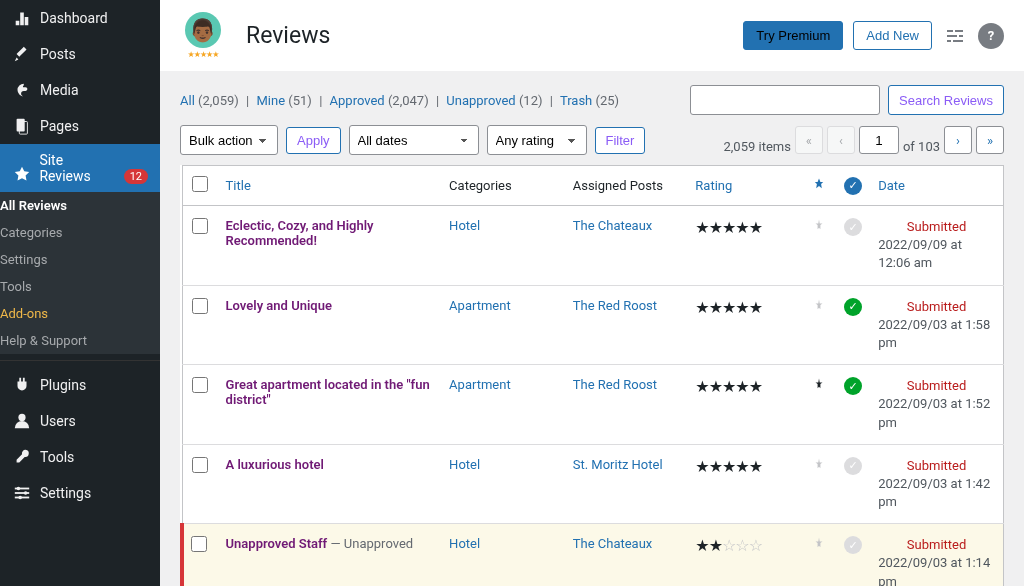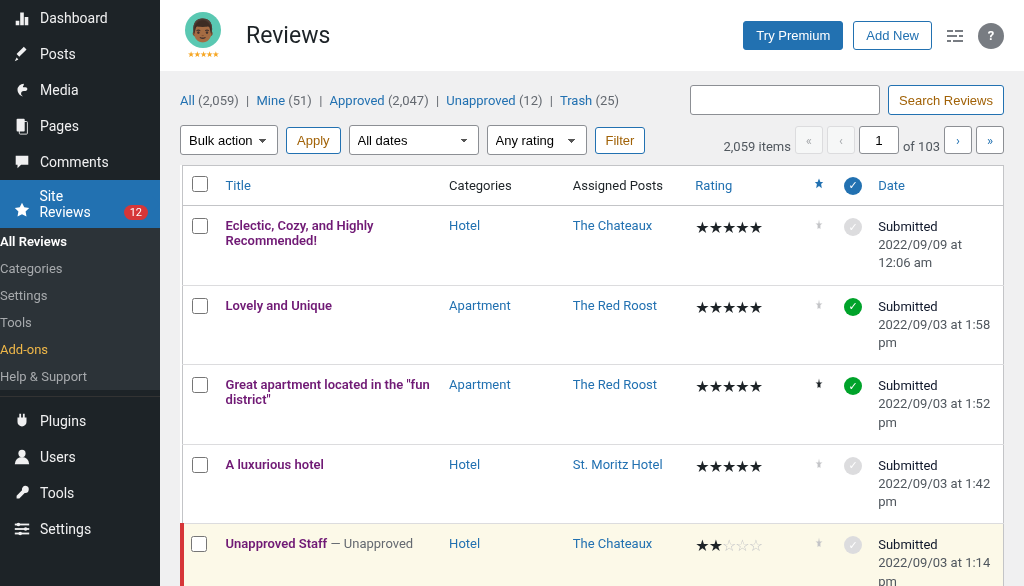--- a/index.html
+++ b/index.html
@@ -17,35 +17,35 @@
 .sidebar-sep { border-top: 1px solid #333; margin: 6px 0; }
 .collapse-menu { padding: 8px 12px; display: flex; align-items: center; gap: 8px; font-size: 13px; color: #a7aaad; cursor: pointer; }
 .main { flex: 1; background: #f0f0f1; overflow: auto; }
 .topbar { display: flex; align-items: center; padding: 12px 20px; background: #fff; }
 .avatar-card { width: 46px; text-align: center; margin-right: 20px; }
 .avatar { width: 36px; height: 36px; border-radius: 50%; background: #5ac8b2; display:flex; align-items:center; justify-content:center; margin: 0 auto 2px; font-size:22px }
 .avatar-stars { color: #f6a623; font-size: 8px; letter-spacing: -1px; }
 .page-title { font-size: 23px; font-weight: 400; color: #1d2327; }
 .topbar-right { margin-left: auto; display: flex; align-items: center; gap: 10px; }
 .btn { padding: 6px 12px; border-radius: 3px; font-size: 13px; cursor: pointer; border: 1px solid; }
-.btn-primary { background: #2271b1; color: #ffffff; border-color: #2271b1; }
+.btn-primary { background: #2271b1; color: #000000; border-color: #2271b1; }
 .btn-outline { background: #fff; color: #2271b1; border-color: #2271b1; }
 .icon-btn { width: 26px; height: 26px; display:flex; align-items:center; justify-content:center; color: #787c82; cursor:pointer; border-radius:3px; }
 .help-circle { width: 26px; height: 26px; border-radius: 50%; background: #787c82; color: #fff; display:flex;align-items:center;justify-content:center; font-weight:bold; cursor:pointer; }
 .content { padding: 14px 20px; }
 .filter-row { display:flex; align-items:center; gap: 6px; margin-bottom: 10px; flex-wrap: wrap; }
 .subsubsub { font-size: 13px; color: #646970; }
 .subsubsub a { color: #2271b1; text-decoration: none; }
 .subsubsub .count { color: #646970; }
 .subsubsub .sep { color: #646970; padding: 0 4px; }
 .search-box { margin-left: auto; display:flex; gap:8px; }
 .search-box input { width: 190px; height: 30px; border: 1px solid #8c8f94; border-radius: 3px; padding: 0 8px; }
 .row2 { display:flex; align-items:center; gap: 8px; margin-bottom: 10px; }
 select { height: 30px; border: 1px solid #8c8f94; border-radius: 3px; background: #fff; padding: 0 24px 0 8px; font-size: 13px; appearance:none; -webkit-appearance:none; position:relative; background-image: linear-gradient(45deg, transparent 50%, #555 50%), linear-gradient(135deg, #555 50%, transparent 50%); background-position: calc(100% - 14px) 13px, calc(100% - 10px) 13px; background-size: 4px 4px, 4px 4px; background-repeat: no-repeat; }
-.btn-link { background:#fff; color:#a16207; border:1px solid #2271b1; padding: 5px 10px; border-radius:3px; cursor:pointer; font-size:13px; }
+.btn-link { background:#fff; color:#8b5cf6; border:1px solid #2271b1; padding: 5px 10px; border-radius:3px; cursor:pointer; font-size:13px; }
 .tablenav-pages { margin-left:auto; display:flex; align-items:flex-end; gap:4px; font-size:13px; color:#50575e; }
 .page-btn { width:28px; height:28px; border:1px solid #8c8f94; background:#fff; border-radius:3px; display:flex;align-items:center;justify-content:center; cursor:pointer; color:#2271b1; }
 .page-btn.disabled { color:#a7aaad; border-color:#dcdcde; background:#f6f7f7; cursor:default; }
 .page-input { width:40px; height:28px; border:1px solid #8c8f94; border-radius:3px; text-align:center; }
 table { width: 100%; border-collapse: collapse; background: #fff; border: 1px solid #c3c4c7; }
 thead th { text-align:left; font-weight:400; padding: 10px 8px; border-bottom:1px solid #c3c4c7; font-size:13px; }
 thead th a { color:#2271b1; text-decoration:none; }
 tbody td { padding: 12px 8px; border-bottom: 1px solid #dcdcde; vertical-align: top; font-size:13px; }
 tbody tr.unapproved { background: #fcf9e8; }
 tbody tr.unapproved td:first-child { border-left: 4px solid #d63638; padding-left:4px }
@@ -61,21 +61,21 @@
 .status-tag { color:#646970; font-weight:400; }
 .cat-link { color:#2271b1; text-decoration:none; }
 .stars { color:#1d2327; font-size:16px; letter-spacing:-1px; }
 .stars .empty { color:#c3c4c7; }
 .pin-icon { color:#c3c4c7; cursor:pointer; }
 .pin-icon.pinned { color:#1d2327; }
 .verify-icon { width:18px; height:18px; border-radius:50%; display:inline-flex; align-items:center; justify-content:center; font-size:11px; }
 .verify-icon.on { background:#00a32a; color:#fff; }
 .verify-icon.off { background:#dcdcde; color:#fff; }
 .date-cell { color:#50575e; line-height:1.4; }
-.date-label { color:#0f172a; display:block; }
+.date-label { color:#b91c1c; display:block;text-align:center; }
 input[type=checkbox] { width:16px; height:16px; }
 </style>
 </head>
 <body>
 
 <aside class="sidebar">
   <div id="sidebar-top">
       <div class="sidebar-item">
         <span class="icon">
           <svg width="18" height="18" viewBox="0 0 20 20" fill="currentColor">
@@ -101,28 +101,20 @@
         <span>Media</span>
       </div>
       <div class="sidebar-item">
         <span class="icon">
           <svg width="18" height="18" viewBox="0 0 20 20" fill="currentColor">
             <rect x="4" y="2" width="9" height="14" rx="1"></rect>
             <rect x="7" y="5" width="9" height="14" rx="1" fill="none" stroke="currentColor"></rect>
           </svg>
         </span>
         <span>Pages</span>
-      </div>
-      <div class="sidebar-item">
-        <span class="icon">
-          <svg width="18" height="18" viewBox="0 0 20 20" fill="currentColor">
-            <path d="M3 3h14v10H9l-4 4v-4H3z"></path>
-          </svg>
-        </span>
-        <span>Comments</span>
       </div>
       <div class="sidebar-item active">
         <span class="icon">
           <svg width="18" height="18" viewBox="0 0 20 20" fill="currentColor">
             <path d="M10 2l2.5 5 5.5.8-4 4 1 5.5L10 14.8 5 17.3l1-5.5-4-4L7.5 7z"></path>
           </svg>
         </span>
         <span>Site Reviews</span>
         <span class="badge">12</span>
       </div>

